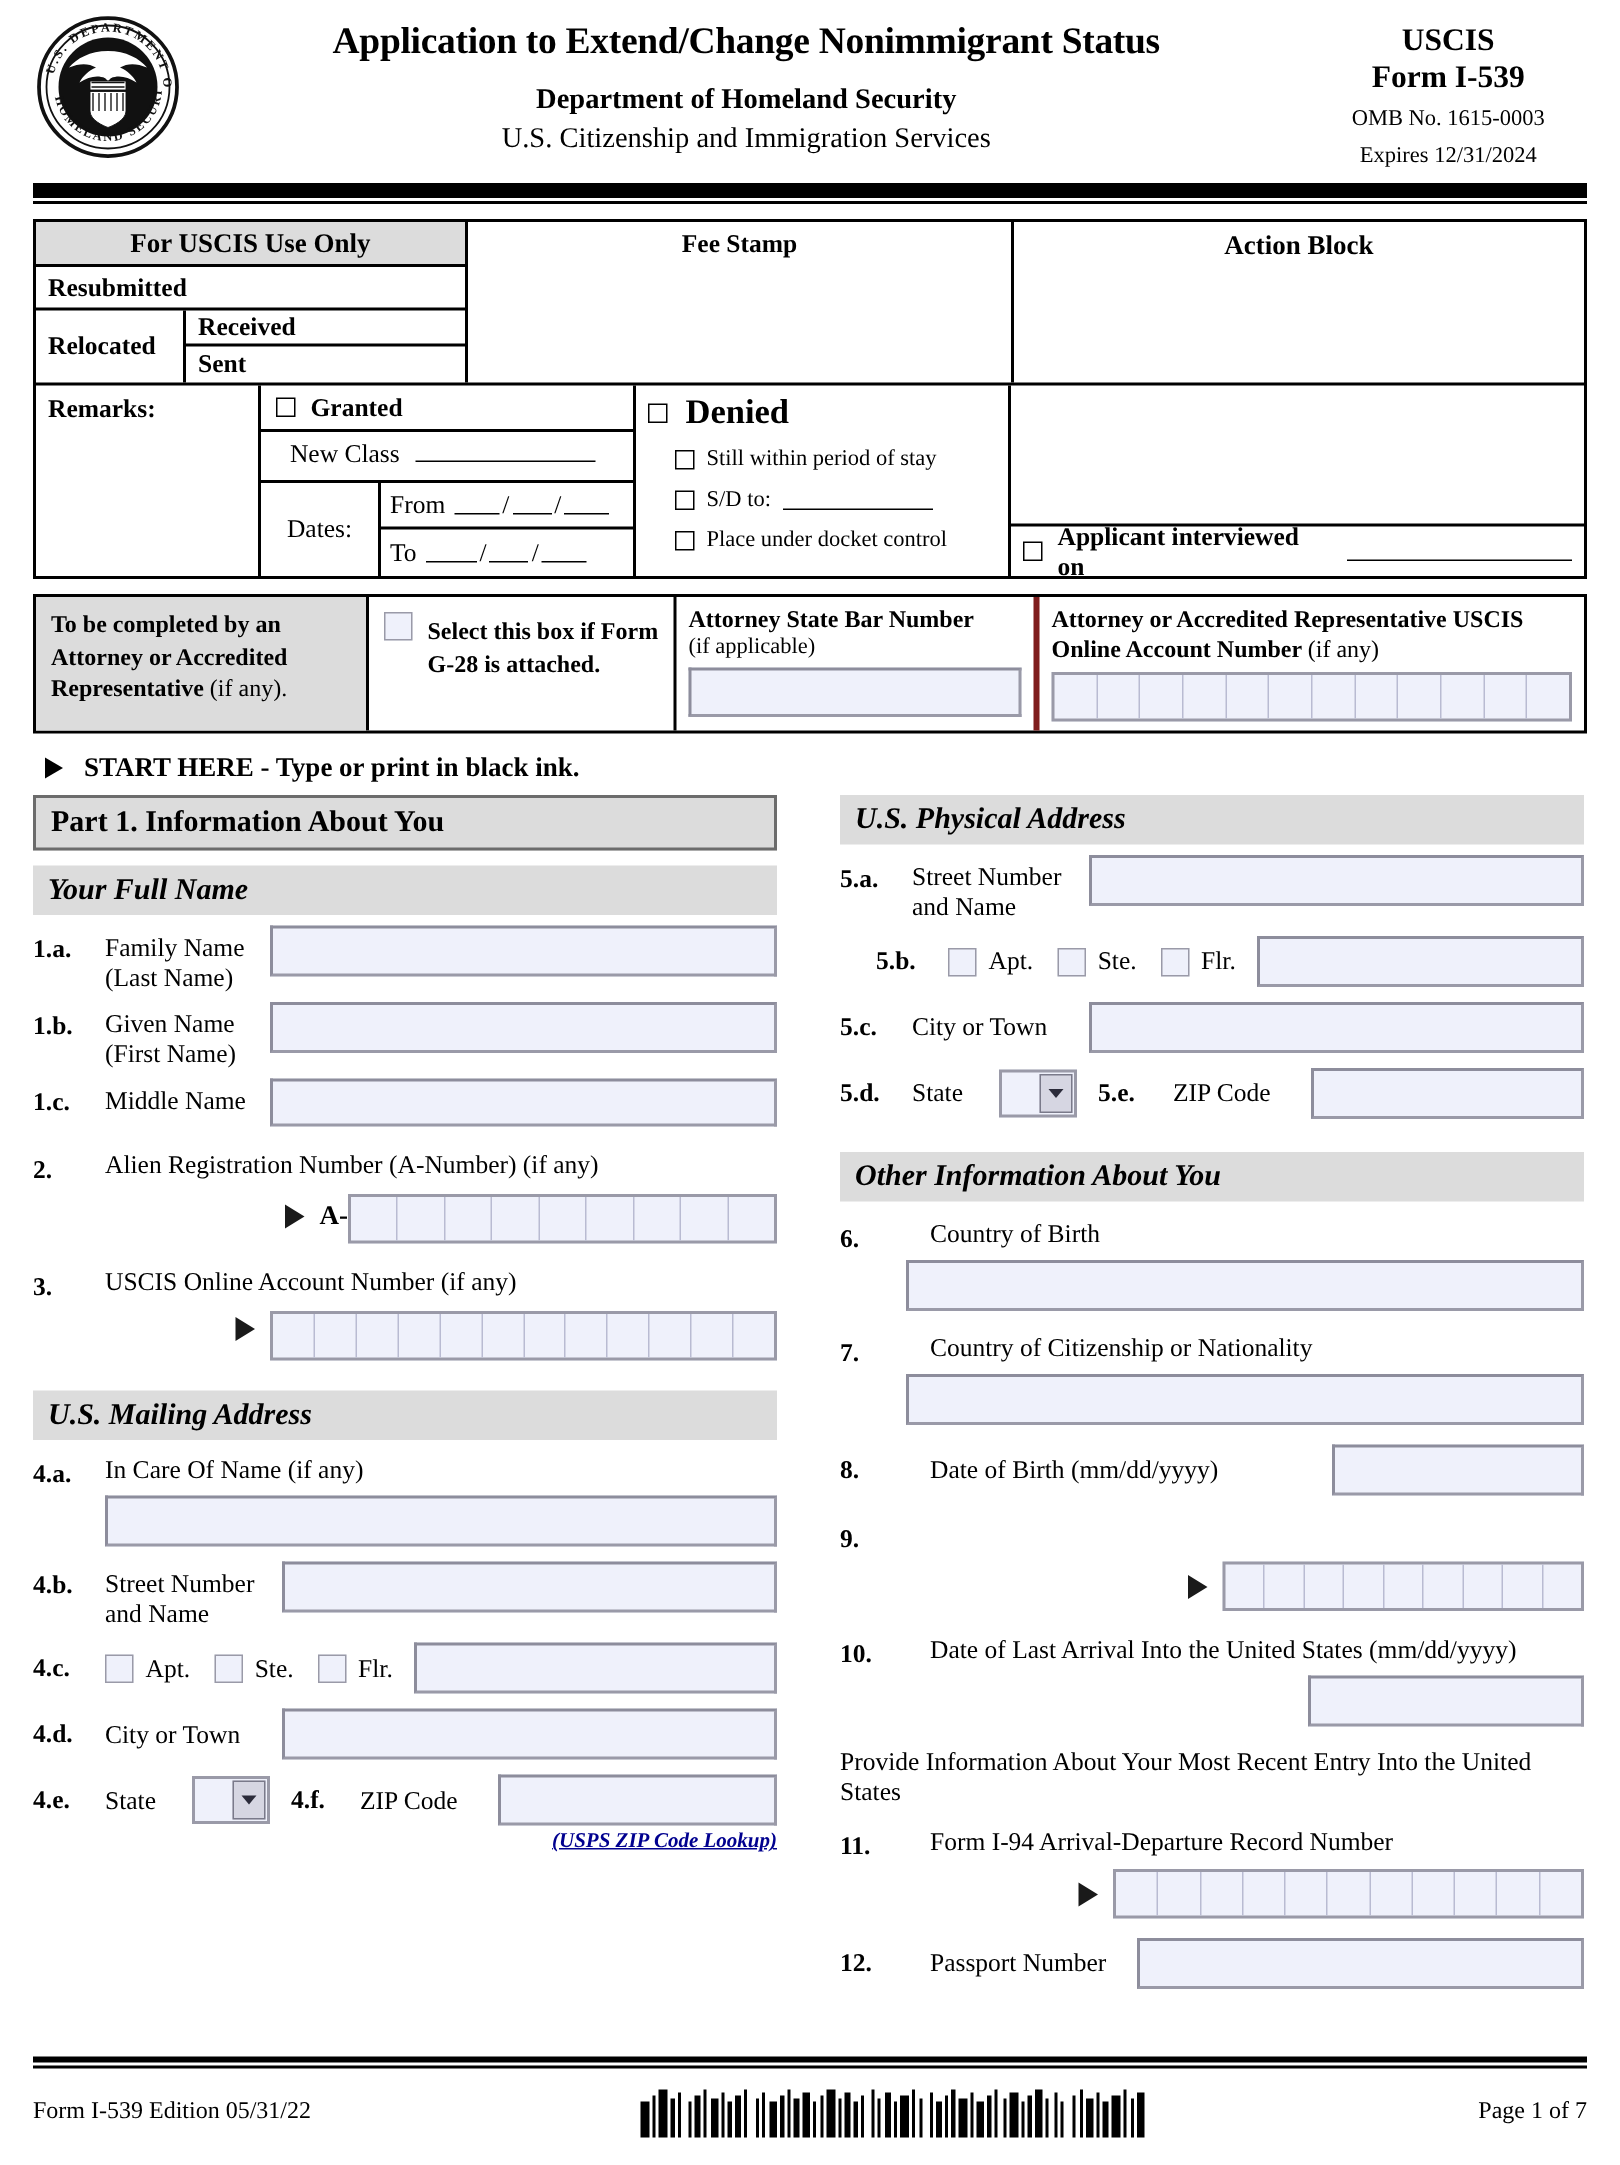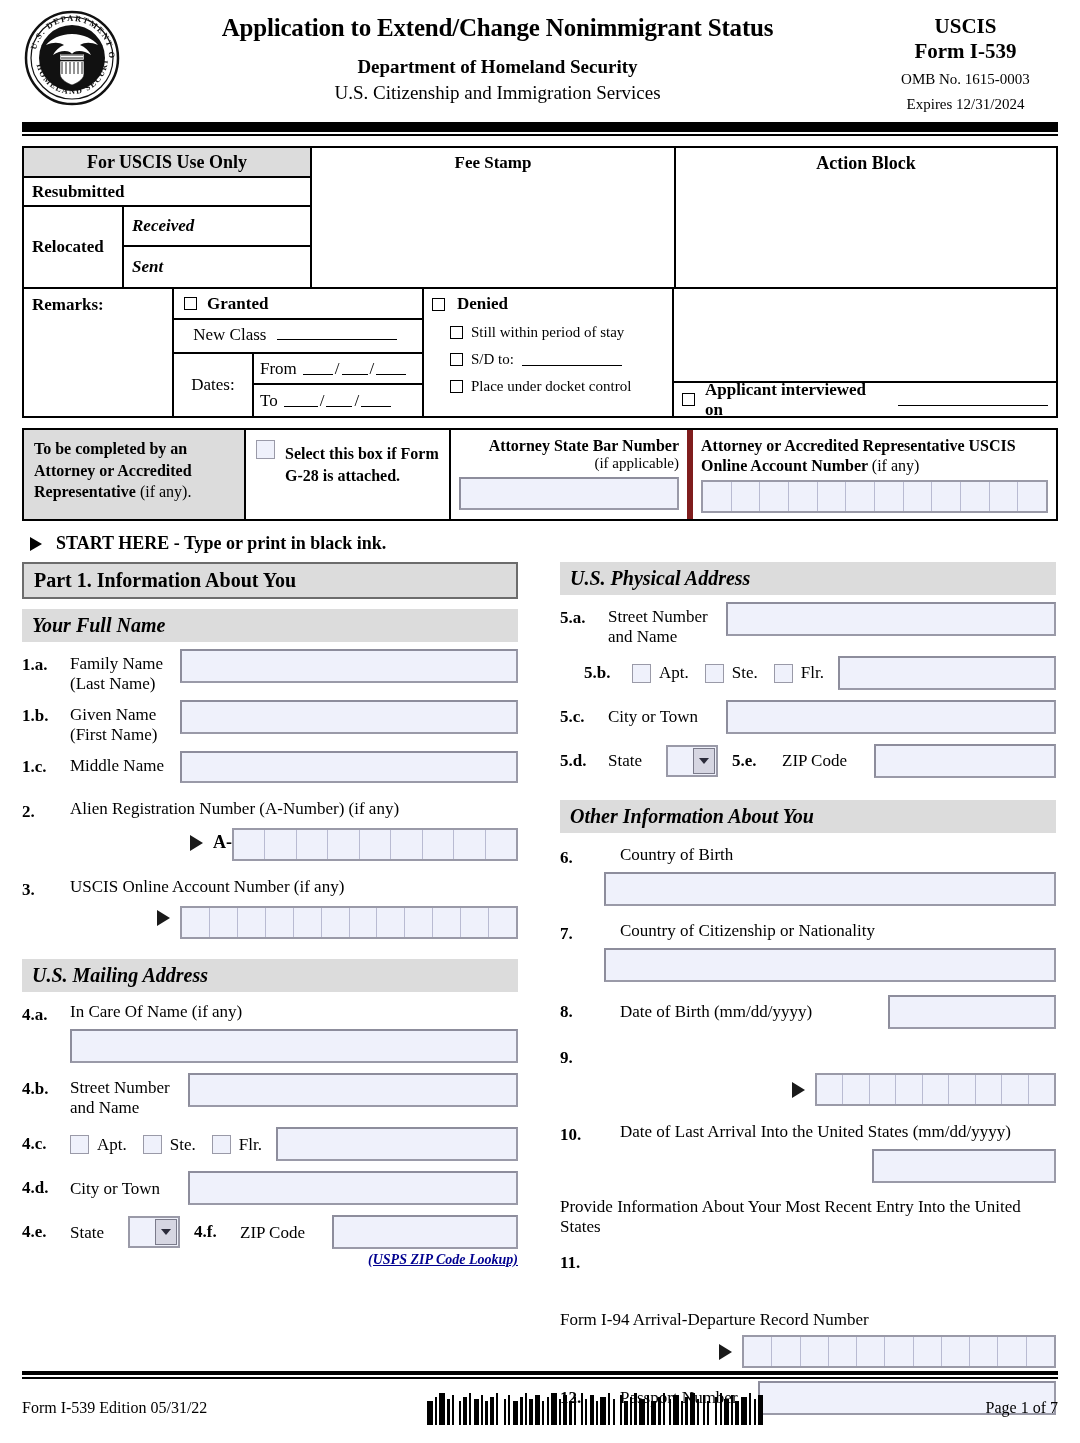--- a/index.html
+++ b/index.html
@@ -37,22 +37,22 @@
 
   .cellrow { border-bottom:2px solid #000; font-weight:bold; font-size:17px;
              padding:3px 8px; height:29px; display:flex; align-items:center; }
   .uscis-head { text-align:center; justify-content:center; background:#dcdcdc;
                 font-size:18px; height:30px;}
   .reloc { display:flex; border-bottom:2px solid #000; }
   .reloc-lbl { width:100px; flex:0 0 100px; border-right:2px solid #000;
                font-weight:bold; font-size:17px; display:flex; align-items:center;
                padding-left:8px;}
   .reloc-right { flex:1; }
-  .reloc-right .r { font-weight:bold; font-size:17px; padding:2px 8px; height:40px;
-                    display:flex; align-items:center;font-style:italic;}
+  .reloc-right .r { font-weight:bold; font-size:17px; padding:2px 8px; height:24px;
+                    display:flex; align-items:center;}
   .reloc-right .r.top { border-bottom:2px solid #000; }
 
   .feestamp { text-align:center; font-weight:bold; font-size:17px; padding-top:5px; }
   .actionblk { text-align:center; font-weight:bold; font-size:18px; padding-top:5px; }
 
   
   .band2 { display:flex; border-top:2px solid #000; }
   .rem { width:150px; flex:0 0 150px; border-right:2px solid #000; font-weight:bold;
          font-size:17px; padding:6px 8px; }
   .granted { width:250px; flex:0 0 250px; border-right:2px solid #000; }
@@ -61,41 +61,41 @@
   .g-row2 { border-bottom:2px solid #000; padding:5px 6px 5px 0; font-size:17px;
             text-align:center; height:34px;}
   .g-row3 { display:flex; }
   .g-dates { width:80px; flex:0 0 80px; border-right:2px solid #000;
              display:flex; align-items:center; justify-content:center; font-size:17px;}
   .g-dcol { flex:1; }
   .g-dcol .dr { font-size:17px; padding:3px 6px; height:31px; display:flex; align-items:center;}
   .g-dcol .dr.top { border-bottom:2px solid #000; }
 
   .denied { width:250px; flex:0 0 250px; border-right:2px solid #000; padding:5px 8px 4px 8px;}
-  .d-head { font-weight:bold; font-size:17px; display:flex; align-items:center; gap:12px;}
+  .d-head { font-weight:bold; font-size:23px; display:flex; align-items:center; gap:12px;}
   .d-item { font-size:15px; display:flex; align-items:center; gap:8px; margin-top:10px; padding-left:18px;}
 
   .interv { flex:1; display:flex; flex-direction:column; }
   .interv-spacer { flex:1; border-bottom:2px solid #000;}
   .interv-row { font-weight:bold; font-size:17px; padding:6px 8px; display:flex;
                 align-items:center; gap:10px; height:33px;}
 
   .cbx { display:inline-block; width:13px; height:13px; border:1.5px solid #000;
          background:#fff; flex:0 0 13px; }
   .ul-line { display:inline-block; border-bottom:1.5px solid #000; height:13px; }
 
   
   .atty { margin-top:10px; border:2px solid #000; display:flex; }
   .atty-a { width:222px; flex:0 0 222px; background:#dcdcdc; border-right:2px solid #000;
             padding:8px 10px; font-size:16px; font-weight:bold; line-height:1.35; }
   .atty-a .li { font-weight:normal; }
   .atty-b { width:205px; flex:0 0 205px; border-right:2px solid #000; padding:8px 10px;
             display:flex; gap:10px; align-items:flex-start; }
   .atty-b .lbl { font-size:16px; font-weight:bold; line-height:1.35; }
-  .atty-c { width:242px; flex:0 0 242px; border-right:6px solid #7f1d1d; padding:6px 8px;text-align:right; }
+  .atty-c { width:242px; flex:0 0 242px; border-right:4px solid #7f1d1d; padding:6px 8px; }
   .atty-c .t { font-size:16px; font-weight:bold; line-height:1.2;}
   .atty-c .t2 { font-size:15px; font-weight:normal; }
   .atty-d { flex:1; padding:6px 8px;border-radius:21px; }
   .atty-d .t { font-size:16px; font-weight:bold; line-height:1.25;}
   .atty-d .t2 { font-weight:normal; }
 
   
   .fld { background:#eff1fb; border:2px solid #9a9aa8; border-top-color:#8d8d9c;
          border-left-color:#8d8d9c; height:31px; }
   .comb { background:#eff1fb; border:2px solid #9a9aa8; height:31px; display:flex; }
@@ -538,21 +538,21 @@
       <div class="row" style="margin-top:13px;">
         <div class="num w60">10.</div>
         <div class="lbl2 grow" style="padding-top:3px;">Date of Last Arrival Into the United States (mm/dd/yyyy)</div>
       </div>
       <div class="row" style="margin-top:4px;padding-left:312px;">
         <div class="fld grow" style="height:34px;"></div>
       </div>
 
       <div class="lbl2" style="margin-top:14px;">Provide Information About Your Most Recent Entry Into the United States</div>
 
-      <div class="row" style="margin-top:10px;flex-direction:column;">
+      <div class="row" style="margin-top:10px;">
         <div class="num w60">11.</div>
         <div class="lbl2 grow" style="padding-top:3px;">Form I-94 Arrival-Departure Record Number</div>
       </div>
       <div class="row" style="margin-top:5px;align-items:center;">
         <div style="width:172px;flex:0 0 172px;display:flex;justify-content:flex-end;align-items:center;">
           <span class="tri-sm"></span>
         </div>
         <div class="comb grow" id="i94-comb" style="height:33px;margin-left:10px;">
             <i></i>
             <i></i>

